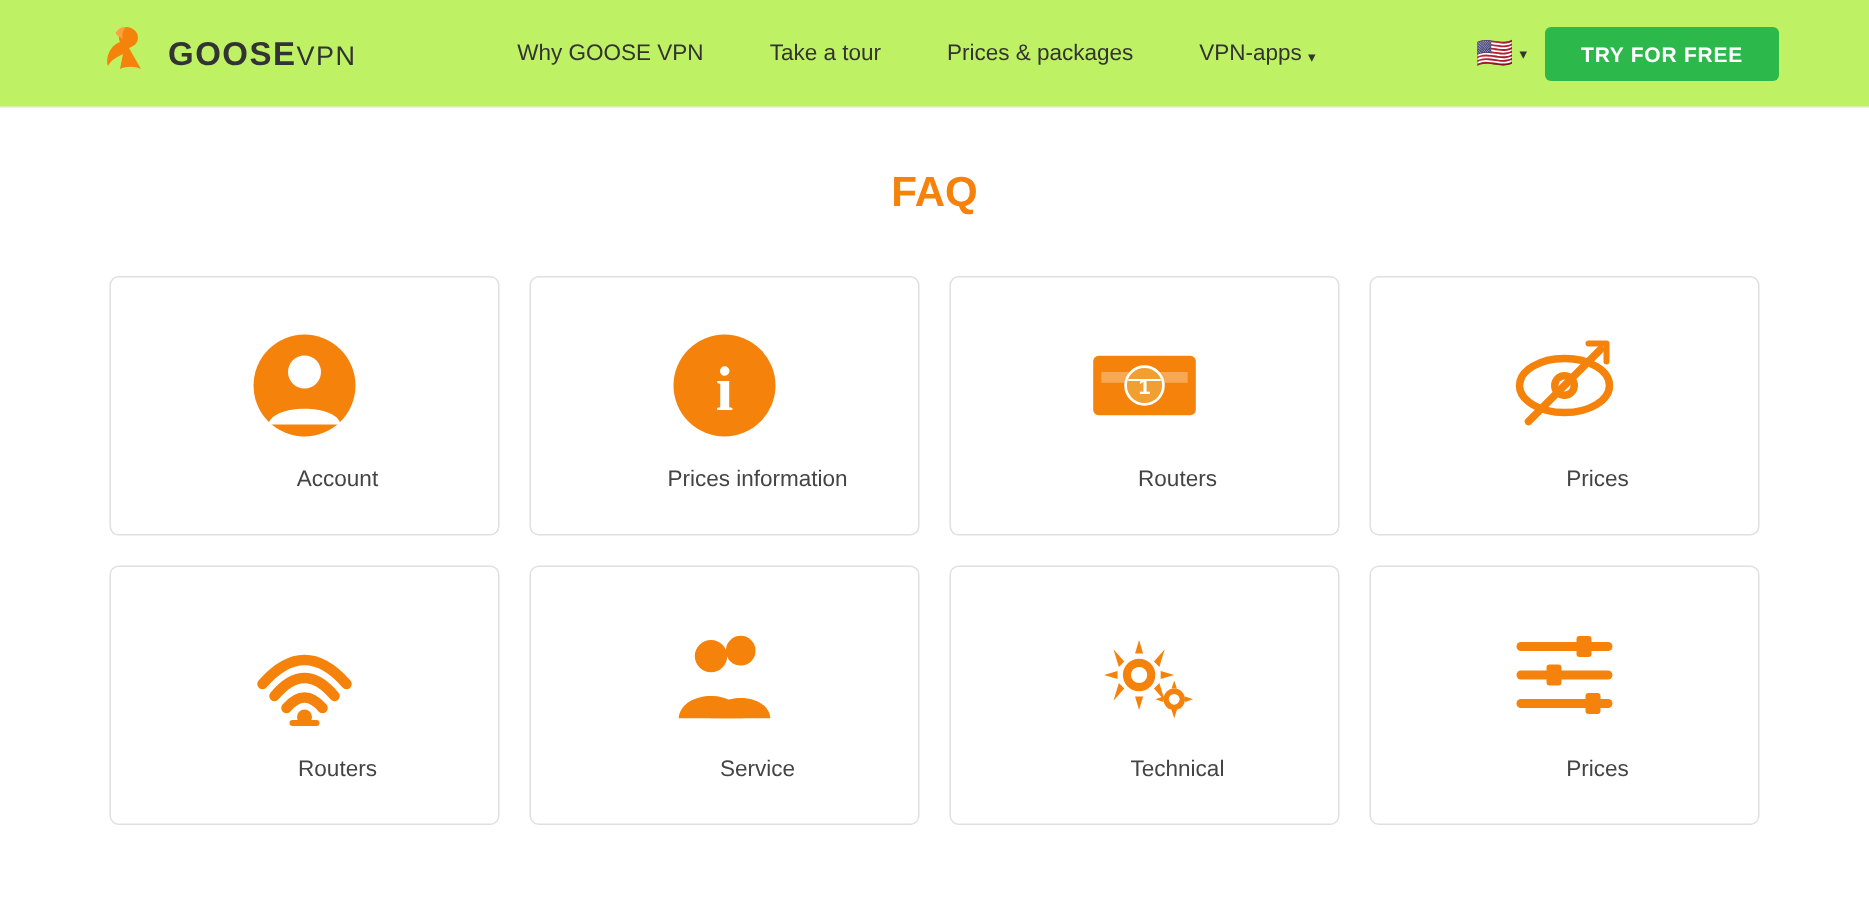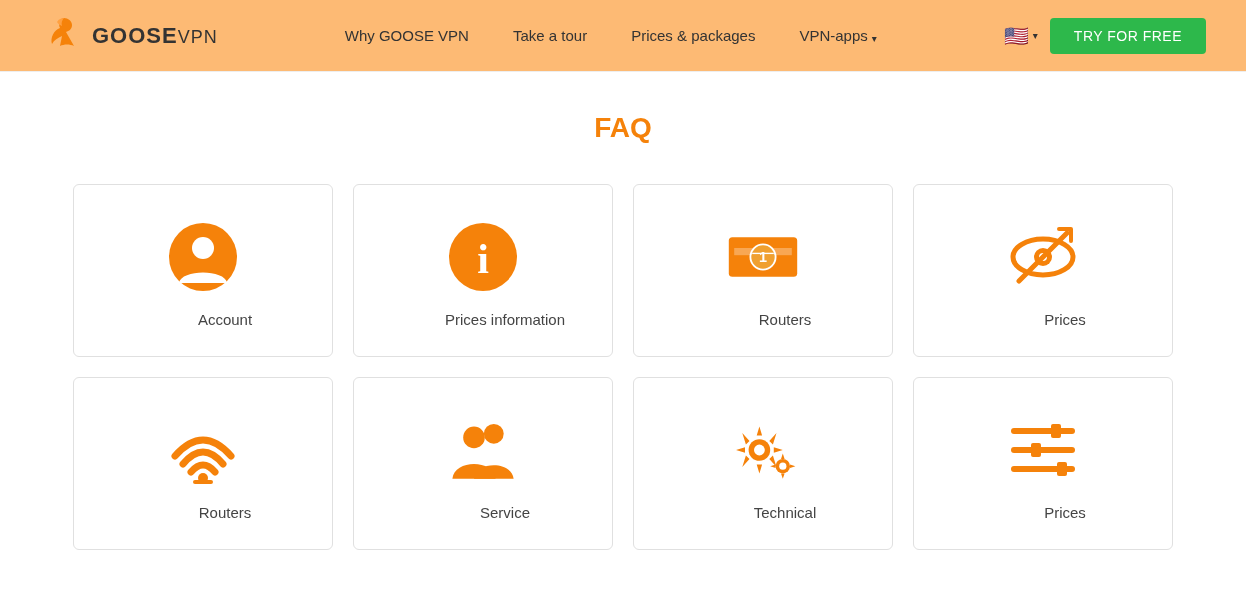--- a/index.html
+++ b/index.html
@@ -3,24 +3,24 @@
   <meta charset="utf-8">
   <style>
     * { margin: 0; padding: 0; box-sizing: border-box; }
     body { font-family: 'Segoe UI', Arial, sans-serif; background: #fff; color: #333; }
 
     
     header {
       display: flex;
       align-items: center;
       justify-content: space-between;
-      padding: 0 40px;
+      padding: 0 60px;
       height: 72px;
       border-bottom: 1px solid #eee;
-      background: #fdba74;
+      background: #bef264;
     }
     .logo-area {
       display: flex;
       align-items: center;
       gap: 8px;
     }
     .logo-bird {
       width: 44px;
       height: 44px;
     }
@@ -57,21 +57,21 @@
       cursor: pointer;
       font-size: 20px;
     }
     .try-btn {
       background: #2db84b;
       color: #fff;
       border: none;
       padding: 10px 24px;
       border-radius: 4px;
       font-size: 14px;
-      font-weight: 400;
+      font-weight: 700;
       cursor: pointer;
       letter-spacing: 0.5px;
     }
 
     
     main {
       padding: 40px 60px 60px;
     }
     .faq-title {
       text-align: center;

